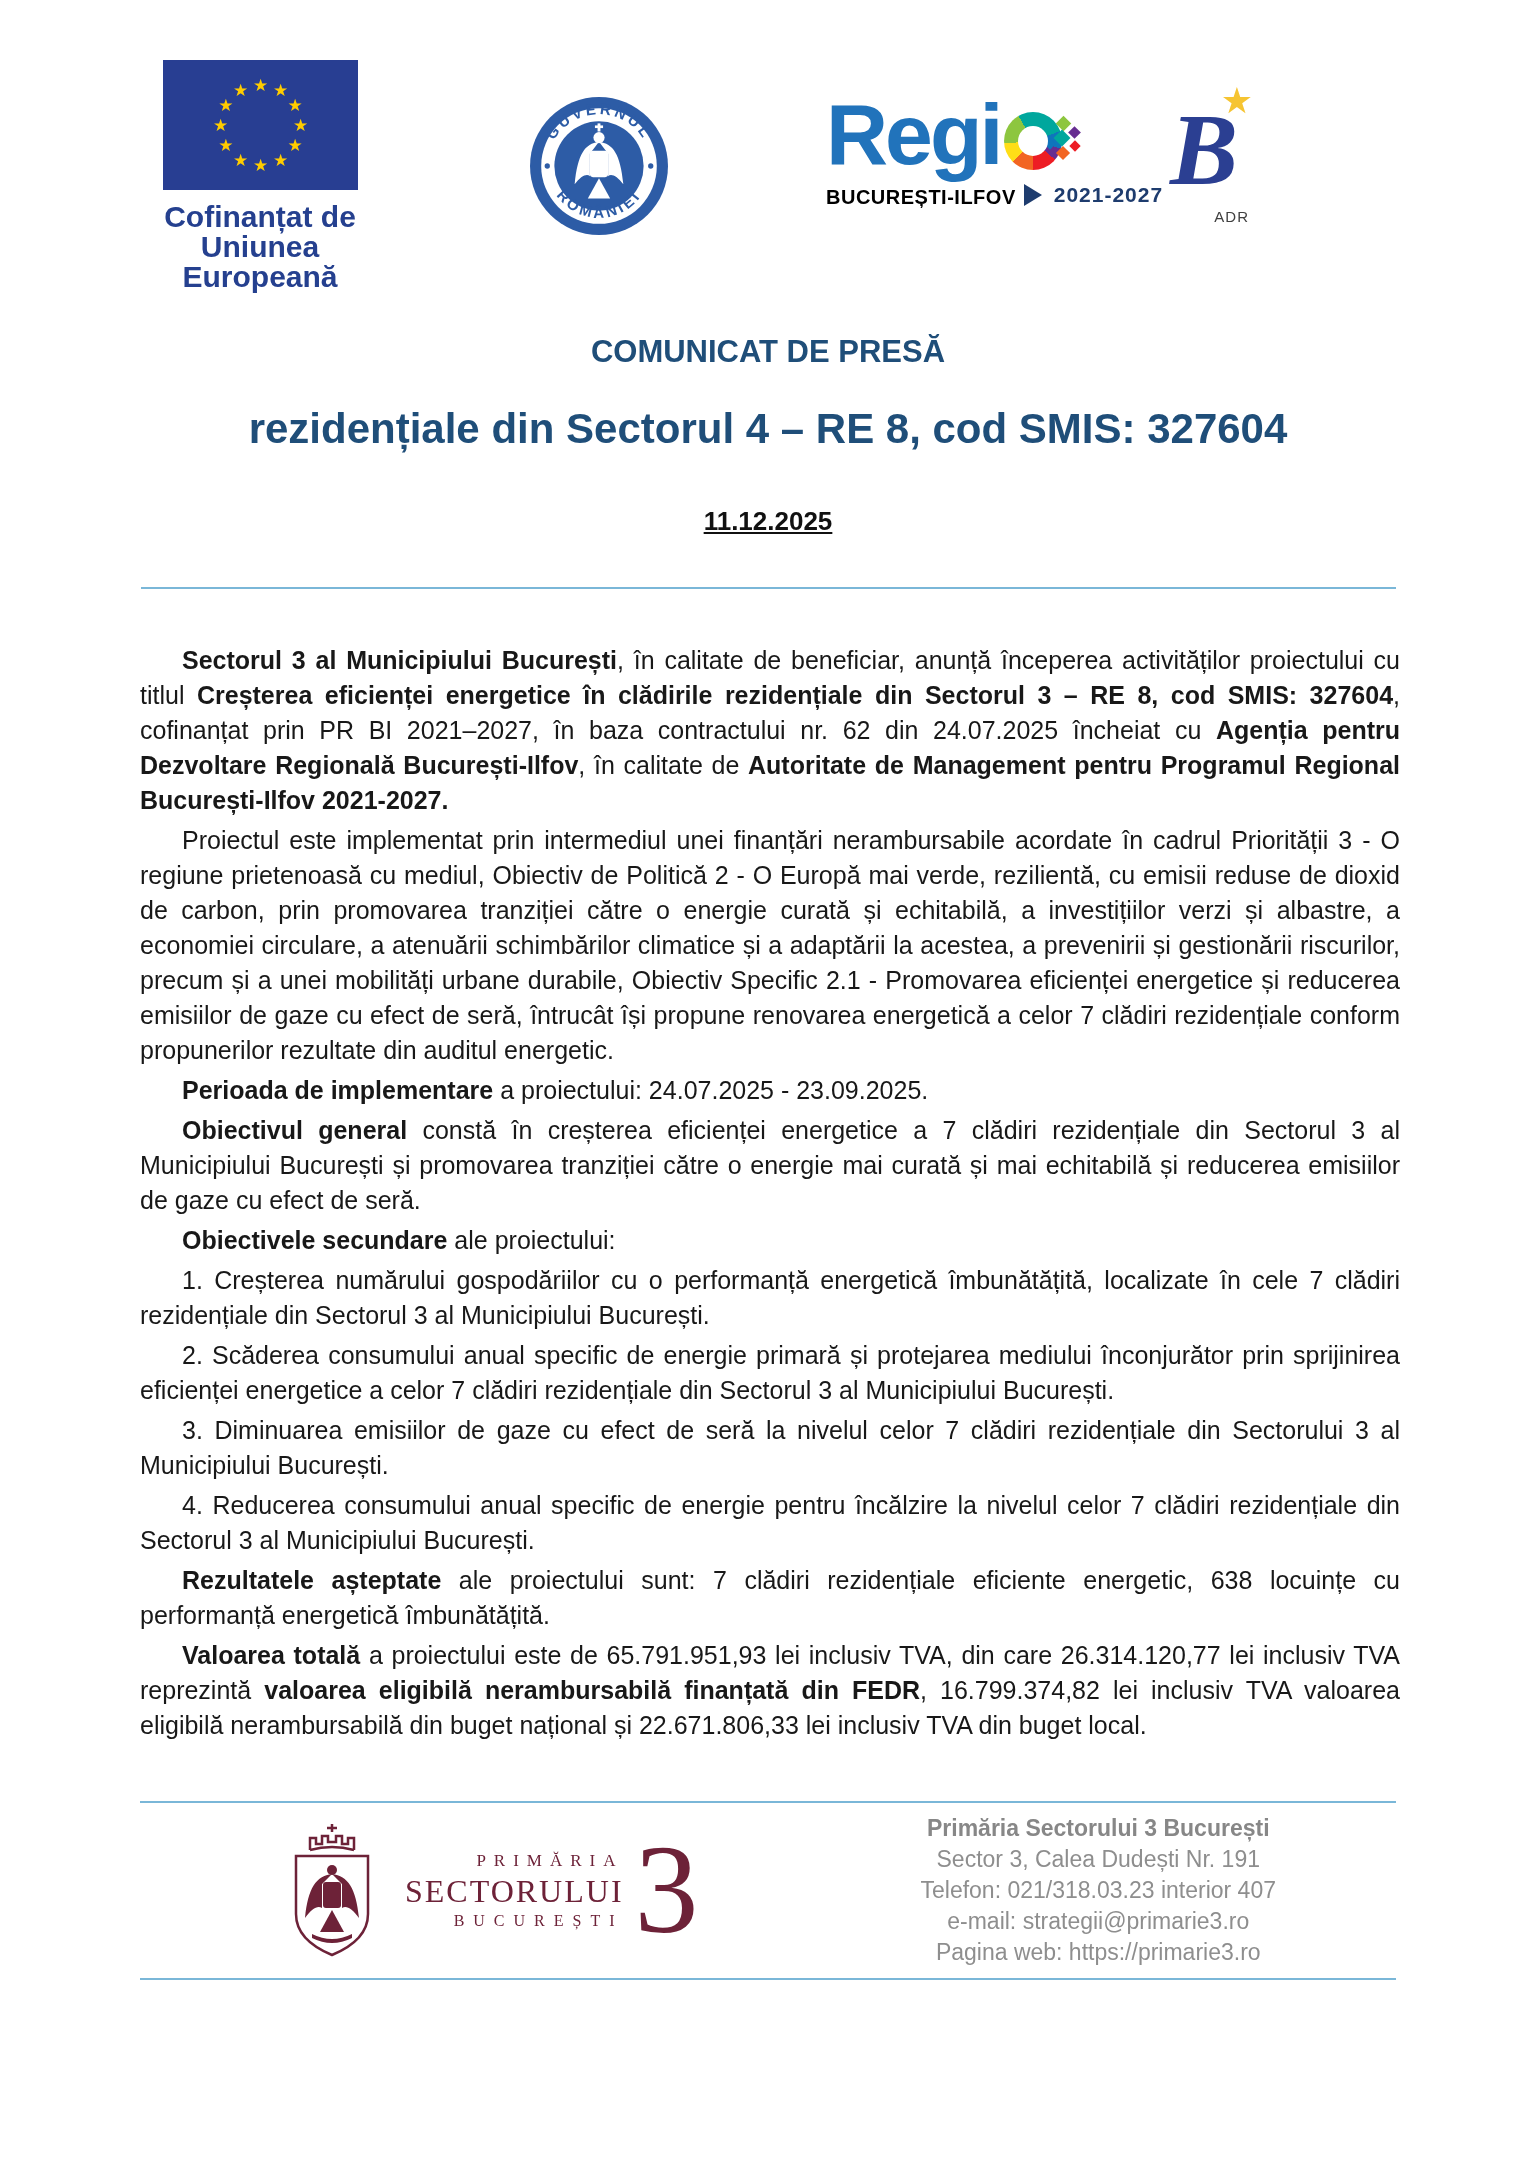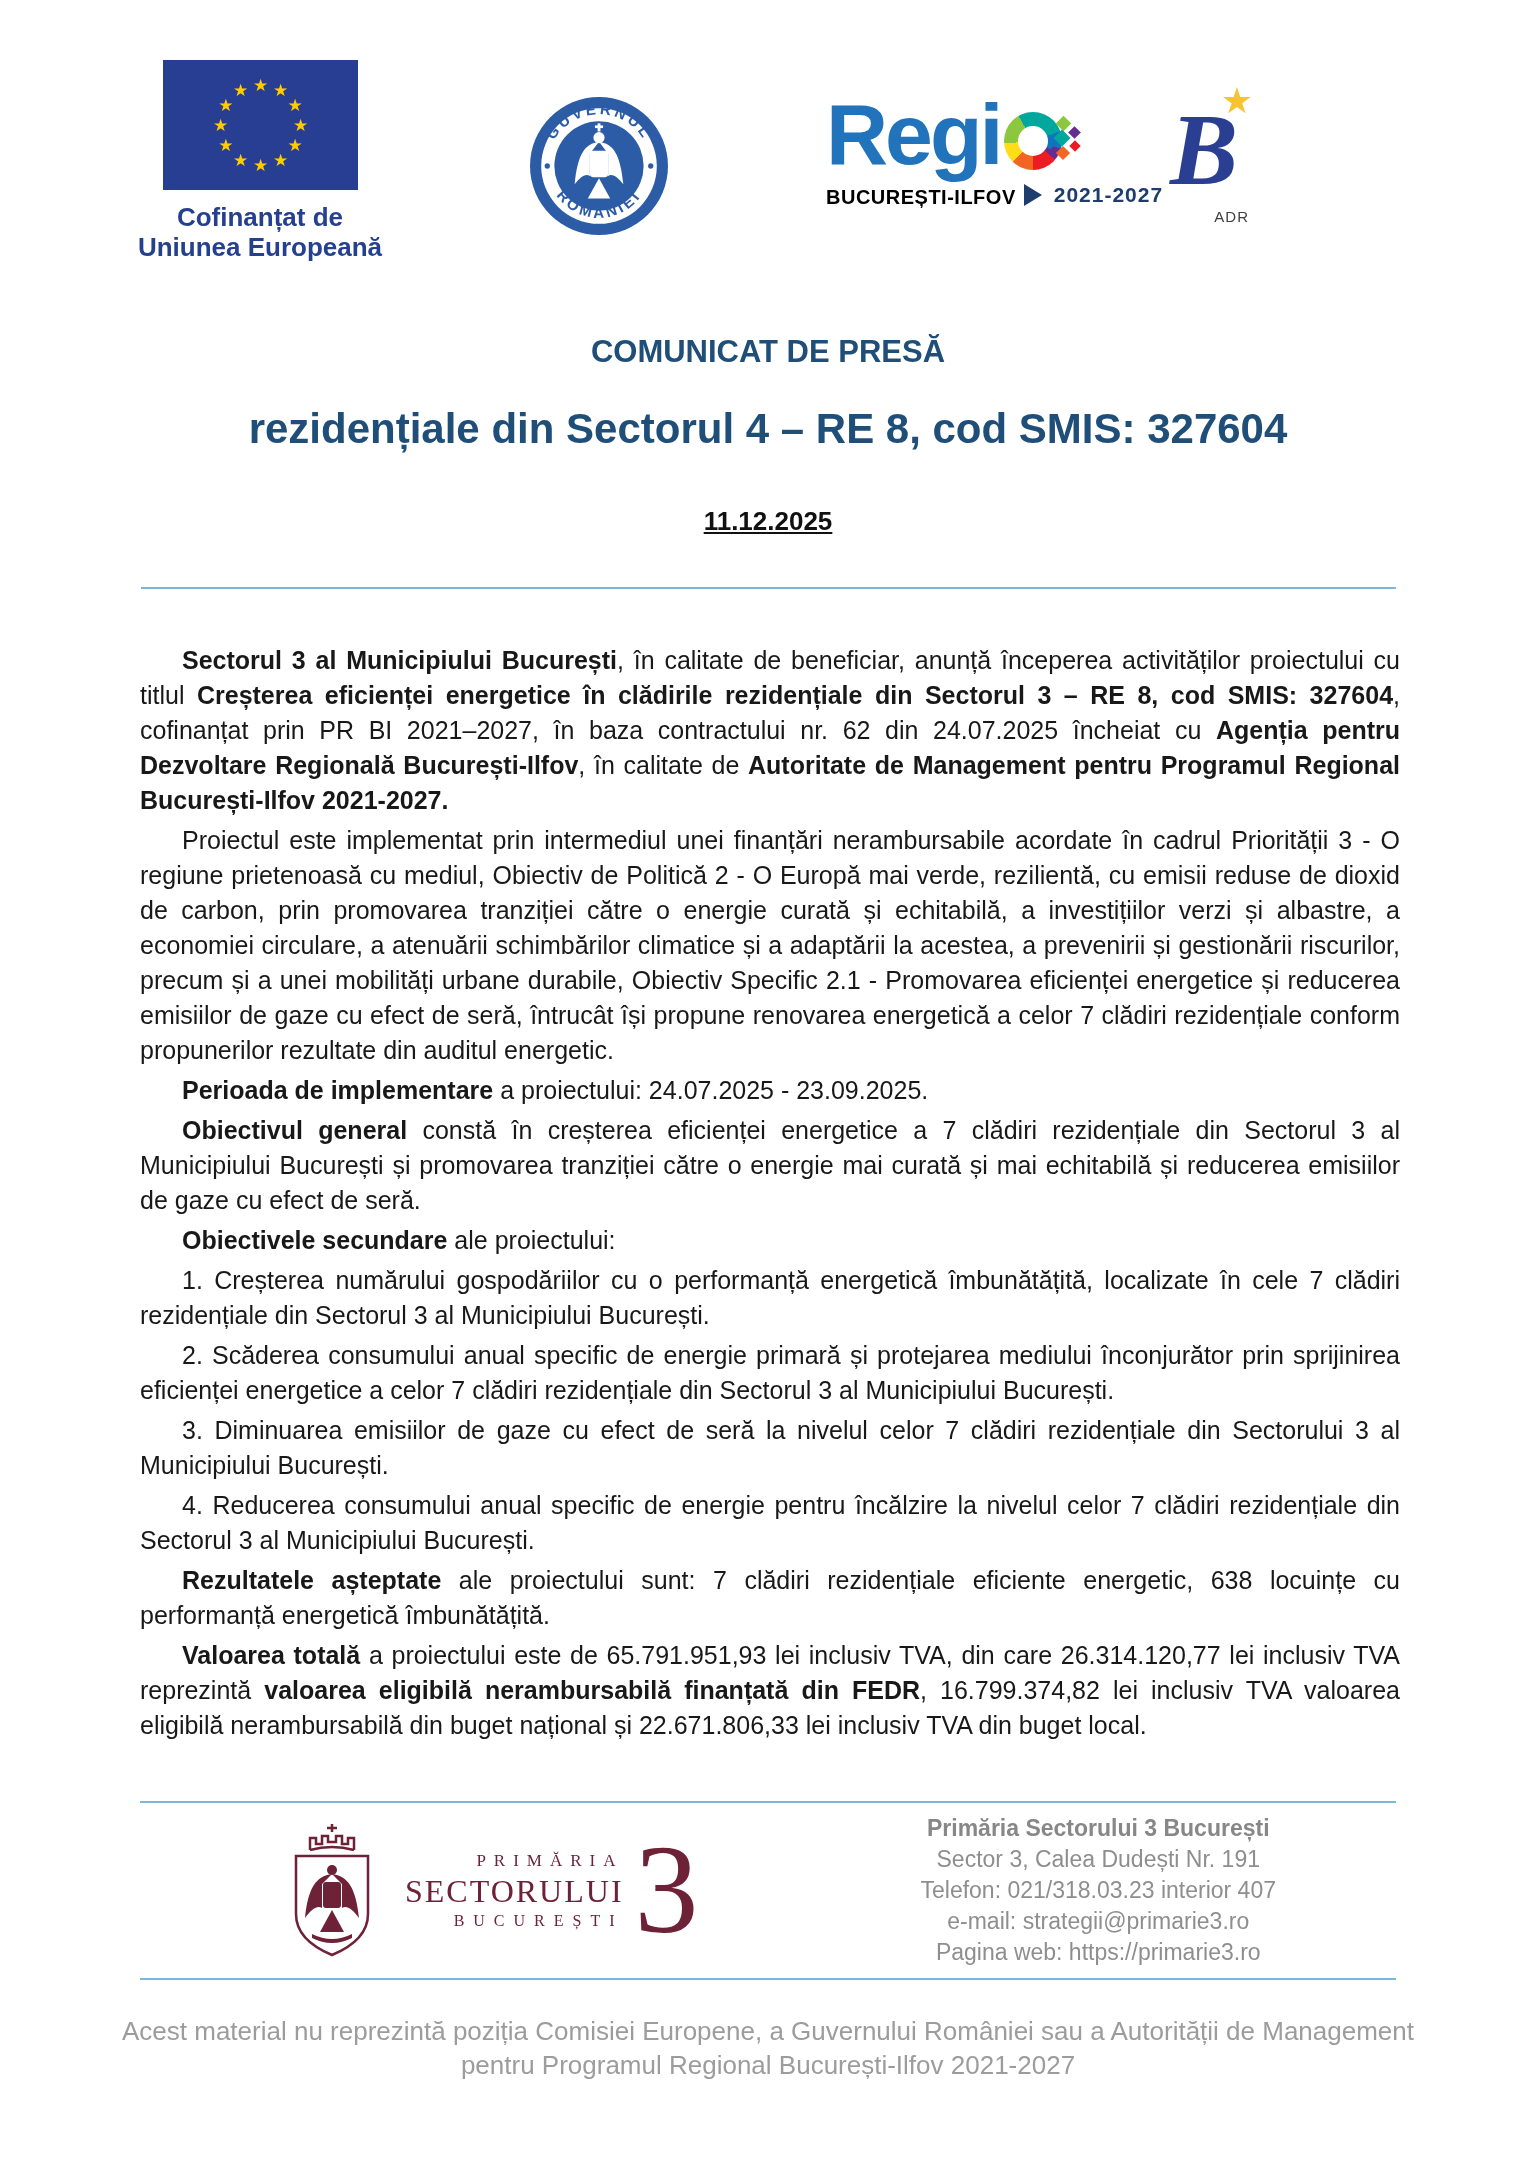--- a/index.html
+++ b/index.html
@@ -10,21 +10,21 @@
     margin:0 auto;
     background:#ffffff;
     font-family:"Liberation Sans", sans-serif;
     color:#181818;
     overflow:hidden;
   }
   
   .header{position:relative;height:270px;}
   .eu-block{position:absolute;left:130px;top:60px;width:260px;text-align:center;}
   .eu-block svg{display:block;margin:0 auto;}
-  .eu-caption{margin-top:12px;font-weight:700;font-size:26px;line-height:30px;color:#25408f;}
+  .eu-caption{margin-top:12px;font-weight:700;font-size:30px;line-height:30px;color:#25408f;}
   .gov-seal{position:absolute;left:528px;top:95px;}
   .regio{position:absolute;left:826px;top:96px;}
   .regio-row1{display:flex;align-items:flex-end;}
   .regio-word{font-size:86px;line-height:76px;font-weight:700;color:#2173bb;letter-spacing:-3px;}
   .regio-o{position:relative;width:58px;height:58px;margin:0 0 2px 4px;border-radius:50%;
     background:conic-gradient(from 20deg,#00a79d 0deg 50deg,#0f75bc 50deg 85deg,#662d91 85deg 110deg,#ed1c24 110deg 160deg,#f26522 160deg 205deg,#ffde17 205deg 245deg,#8dc63f 245deg 310deg,#00a79d 310deg 360deg);}
   .regio-o::after{content:"";position:absolute;left:14px;top:14px;width:30px;height:30px;border-radius:50%;background:#fff;}
   .regio-diamonds{position:absolute;right:-18px;top:6px;width:44px;height:46px;}
   .regio-diamonds i{position:absolute;display:block;transform:rotate(45deg);}
   .regio-row2{display:flex;align-items:center;margin-top:8px;}
@@ -197,18 +197,14 @@
 
     <div class="contact">
       <div class="contact-name">Primăria Sectorului 3 București</div>
       <div>Sector 3, Calea Dudești Nr. 191</div>
       <div>Telefon: 021/318.03.23 interior 407</div>
       <div>e-mail: strategii@primarie3.ro</div>
       <div>Pagina web: https://primarie3.ro</div>
     </div>
   </div>
 
-  <div class="disclaimer">
-    <div>Acest material nu reprezintă poziția Comisiei Europene, a Guvernului României sau a Autorității de Management</div>
-    <div>pentru Programul Regional București-Ilfov 2021-2027</div>
-  </div>
 
 </div>
 
 </body></html>

